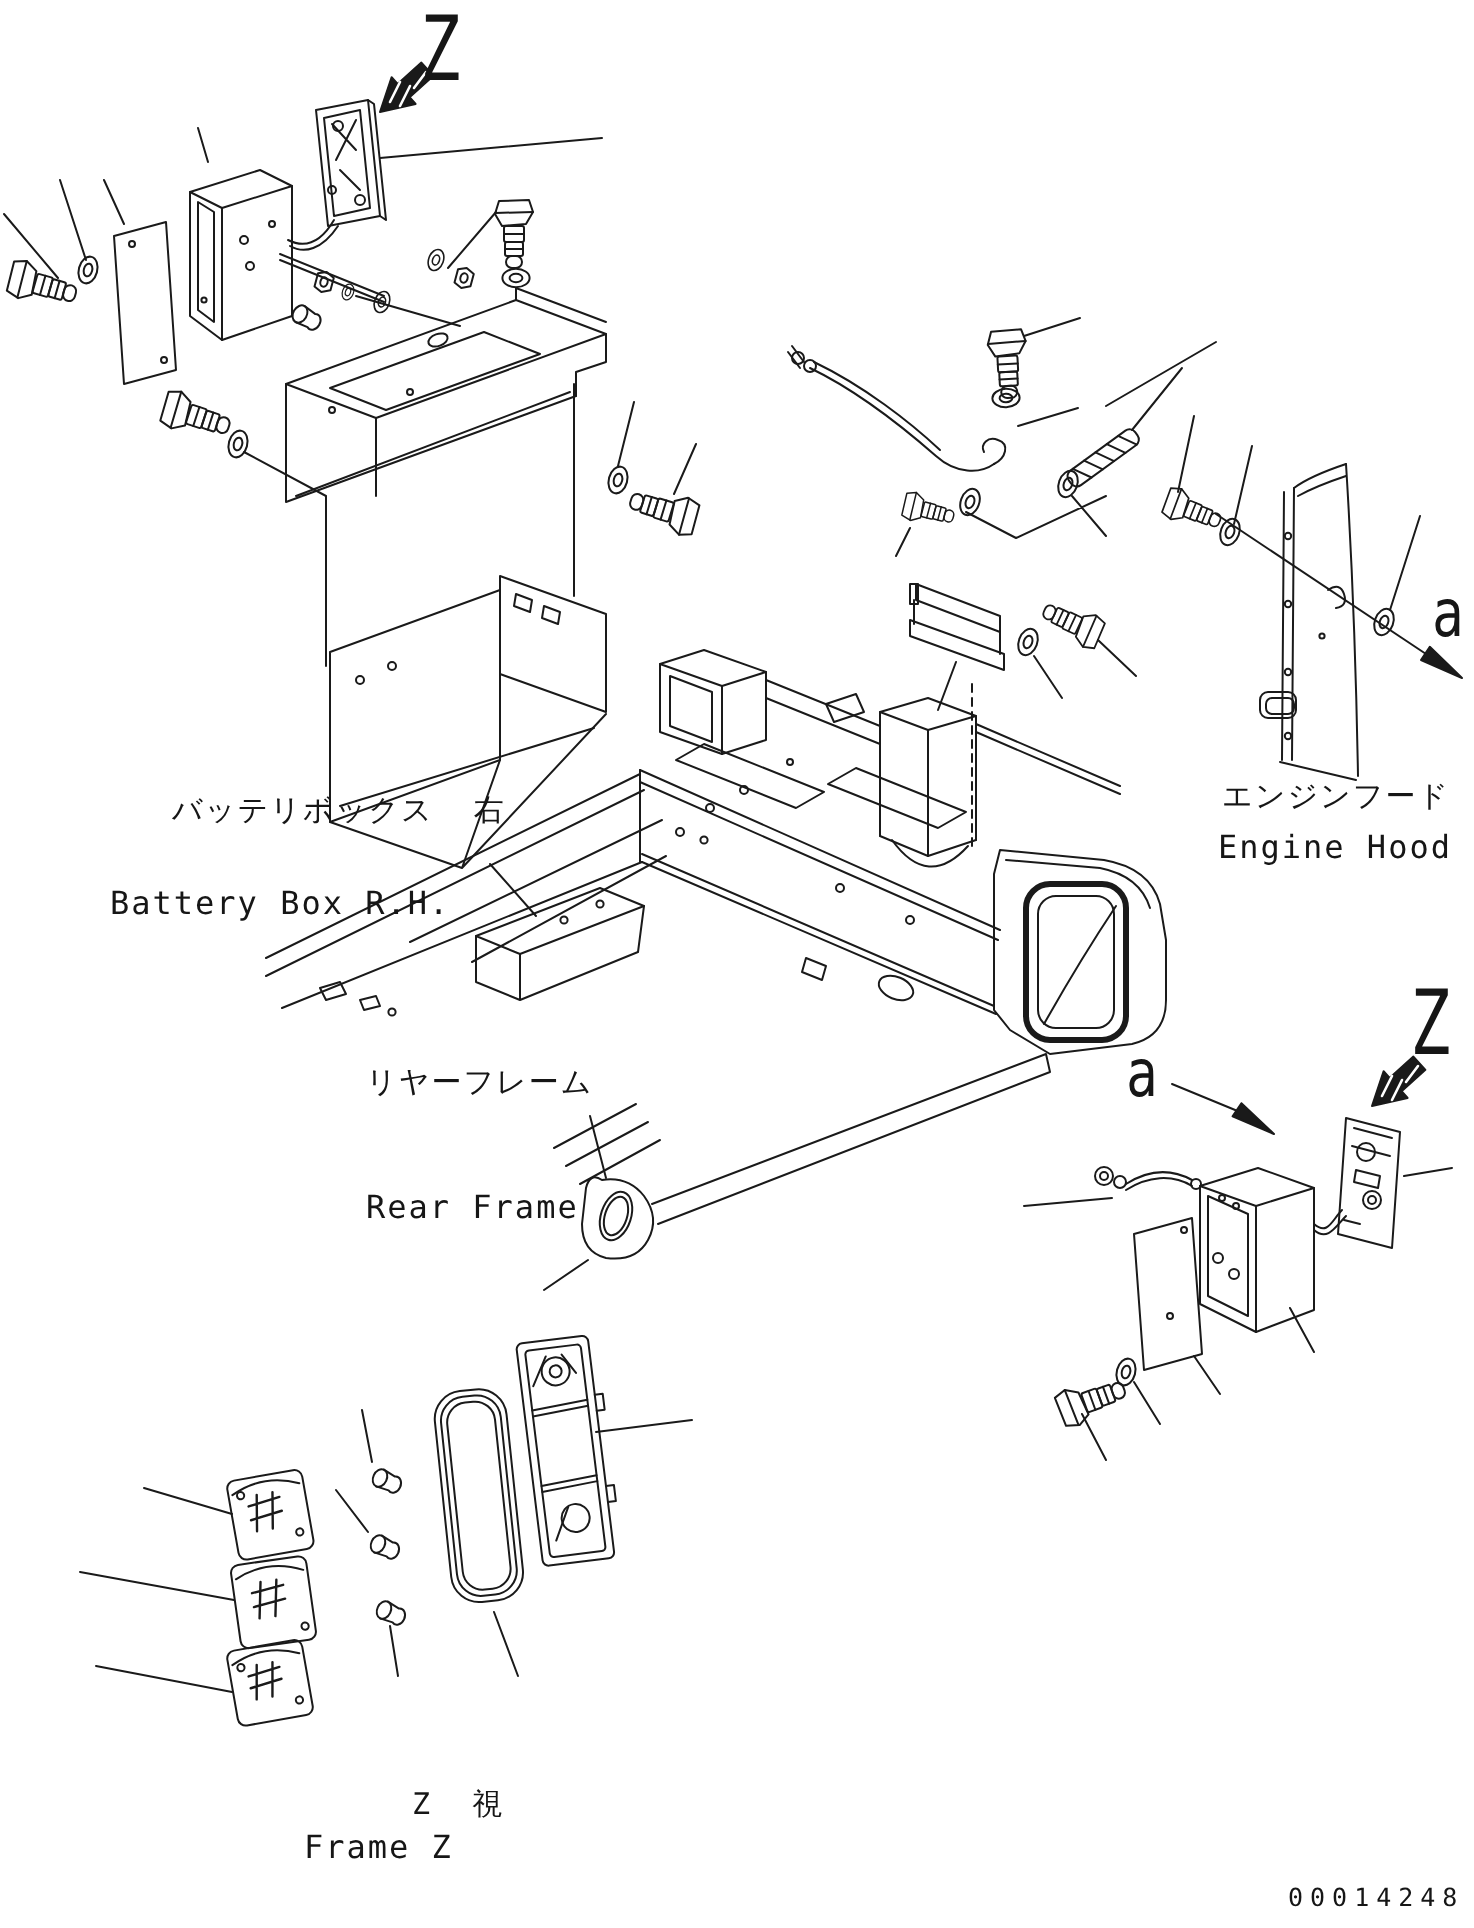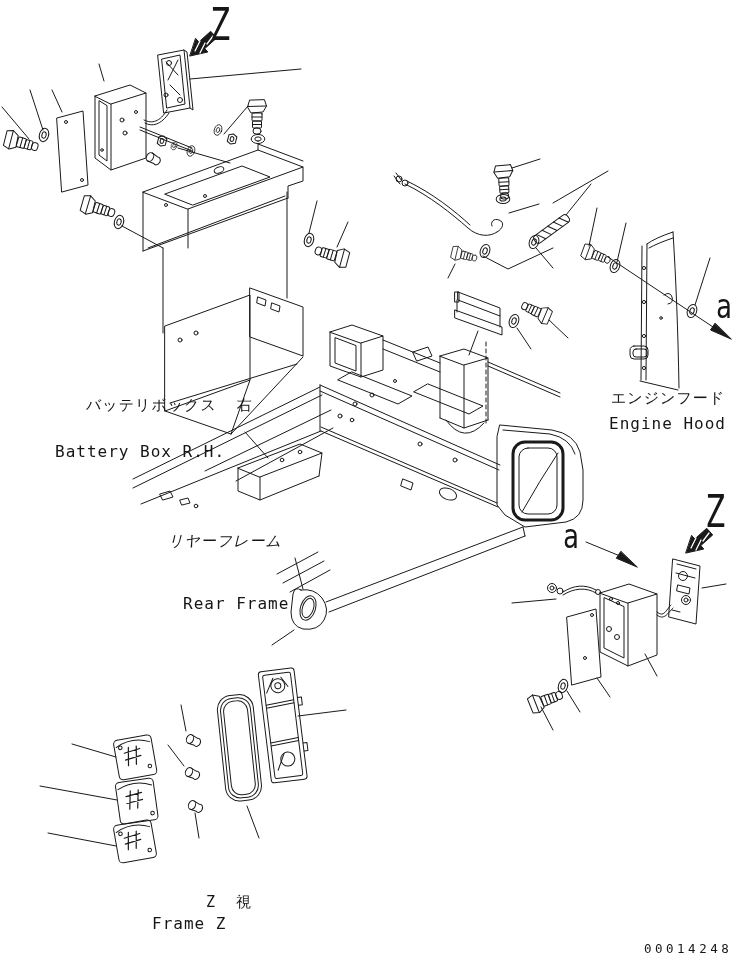--- a/index.html
+++ b/index.html
@@ -9,21 +9,21 @@
   .lbl{position:absolute;white-space:pre;line-height:1;color:#161616;}
   .lbl-jp{font-size:15px;letter-spacing:1px;}
   .lbl-en{font-size:16px;letter-spacing:1px;}
   .lbl-z{font-size:45px;transform:scaleX(0.75);transform-origin:left top;}
   .lbl-a{font-size:33px;transform:scaleX(0.8);transform-origin:left top;}
   .lbl-pn{font-size:12.5px;letter-spacing:3.5px;}
   #lb-bb-jp{left:55px;top:398px;margin-left:31px;}
   #lb-bb-en{left:55px;top:444px;}
   #lb-eh-jp{left:611px;top:391px;}
   #lb-eh-en{left:609px;top:416px;}
-  #lb-rf-jp{left:168px;top:534px;font-style:italic;}
+  #lb-rf-jp{left:183px;top:534px;}
   #lb-rf-en{left:183px;top:556px;margin-top:40px;}
   #lb-vz-jp{left:168px;top:895px;margin-left:38px;}
   #lb-vz-en{left:152px;top:916px;}
   #lb-pn{left:644px;top:943px;}
   #lb-z-top{left:210px;top:2px;}
   #lb-z-right{left:705px;top:489px;}
   #lb-a-hood{left:716px;top:290px;}
   #lb-a-frame{left:563px;top:520px;}
 </style>
 </head>

